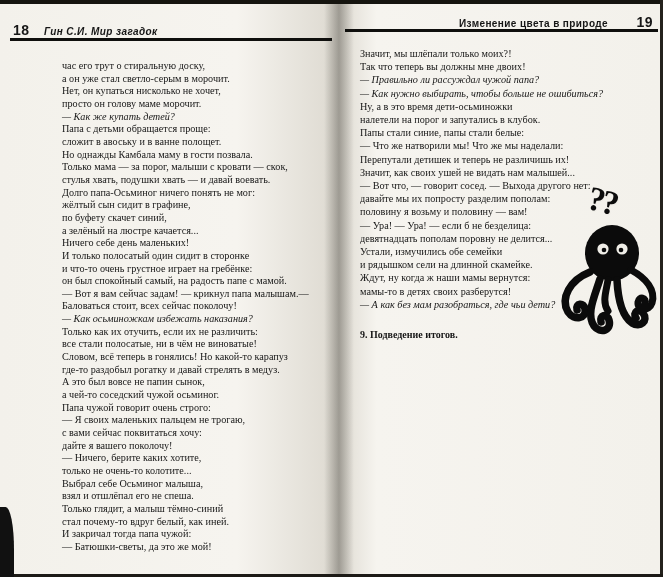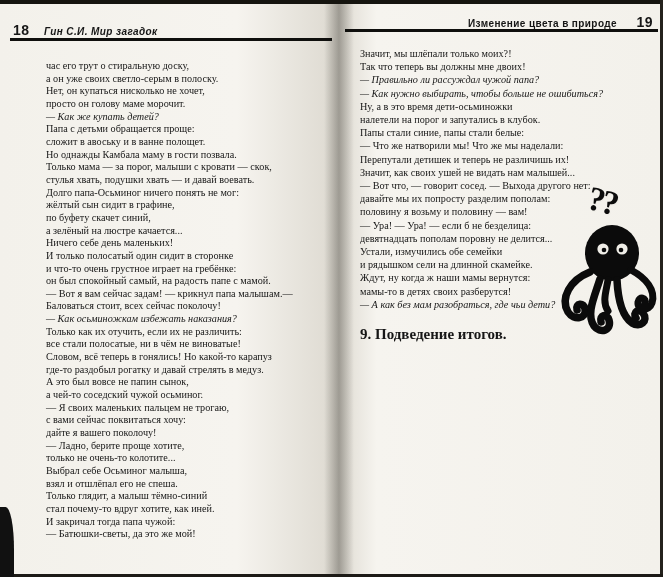--- a/index.html
+++ b/index.html
@@ -20,31 +20,31 @@
   .page.right { left:338px; width:322px; background:linear-gradient(90deg,#ddd9d0 0%,#f6f4ef 12%,#f3f1eb 100%); }
   .gutter { position:absolute; top:4px; left:324px; width:30px; height:570px;
             background:linear-gradient(90deg, rgba(0,0,0,0) 0%, rgba(40,38,32,0.35) 50%, rgba(0,0,0,0) 100%); }
   
   .runhead { position:absolute; font-family:"Liberation Sans", sans-serif; font-weight:bold; }
   .runhead-left  { top:21px; left:13px; }
   .runhead-right { top:13px; left:345px; width:308px; text-align:right; }
   .pagenum { font-size:14px; letter-spacing:0.5px; }
   .runtitle { font-size:10px; letter-spacing:0.4px; }
   .runtitle.it { font-style:italic; margin-left:10px; }
-  .runhead-right .pagenum { margin-left:15px; }
+  .runhead-right .pagenum { margin-left:24px; }
   .rule { position:absolute; height:3px; background:#0f0f0d; }
   .rule-left  { top:38px; left:10px;  width:322px; }
   .rule-right { top:29px; left:345px; width:313px; }
   
   .textcol { position:absolute; font-size:10.2px; }
-  .textcol-left  { top:60px; left:46px;  line-height:12.65px; }
+  .textcol-left  { top:60px; left:62px;  line-height:12.65px; }
   .textcol-right { top:47px; left:360px; line-height:13.2px; }
   .line { white-space:nowrap; }
   .line.em { font-style:italic; }
-  .section-heading { margin-top:17px; font-weight:bold; font-size:15px; white-space:nowrap; }
+  .section-heading { margin-top:17px; font-weight:bold; font-size:10px; white-space:nowrap; }
   
   .figure { position:absolute; left:556px; top:182px; width:106px; height:158px; }
   .qmarks {
     position:absolute; top:0; left:32px;
     font-family:"Liberation Serif", serif; font-weight:bold; font-size:34px;
     letter-spacing:-3px; transform:rotate(14deg); color:#0c0c0c;
     text-shadow:1px 1px 0 #efede7;
   }
   .octopus { position:absolute; top:38px; left:0; }
 </style>
@@ -64,21 +64,21 @@
   <div class="rule rule-left"></div>
 
   <div class="runhead runhead-right">
     <span class="runtitle">Изменение цвета в природе</span>
     <span class="pagenum">19</span>
   </div>
   <div class="rule rule-right"></div>
 
   <div class="textcol textcol-left">
       <div class="line">час его трут о стиральную доску,</div>
-      <div class="line">а он уже своих светло-серым в полоску.</div>
+      <div class="line">а он уже стал светло-серым в морочит.</div>
       <div class="line">Нет, он купаться нисколько не хочет,</div>
       <div class="line">просто он голову маме морочит.</div>
       <div class="line em">— Как же купать детей?</div>
       <div class="line">Папа с детьми обращается проще:</div>
       <div class="line">сложит в авоську и в ванне полощет.</div>
       <div class="line">Но однажды Камбала маму в гости позвала.</div>
       <div class="line">Только мама — за порог, малыши с кровати — скок,</div>
       <div class="line">стулья хвать, подушки хвать — и давай воевать.</div>
       <div class="line">Долго папа-Осьминог ничего понять не мог:</div>
       <div class="line">жёлтый сын сидит в графине,</div>
@@ -90,29 +90,30 @@
       <div class="line">он был спокойный самый, на радость папе с мамой.</div>
       <div class="line">— Вот я вам сейчас задам! — крикнул папа малышам.—</div>
       <div class="line">Баловаться стоит, всех сейчас поколочу!</div>
       <div class="line em">— Как осьминожкам избежать наказания?</div>
       <div class="line">Только как их отучить, если их не различить:</div>
       <div class="line">все стали полосатые, ни в чём не виноватые!</div>
       <div class="line">Словом, всё теперь в гонялись! Но какой-то карапуз</div>
       <div class="line">где-то раздобыл рогатку и давай стрелять в медуз.</div>
       <div class="line">А это был вовсе не папин сынок,</div>
       <div class="line">а чей-то соседский чужой осьминог.</div>
+      <div class="line">Папа чужой говорит очень строго:</div>
       <div class="line">— Я своих маленьких пальцем не трогаю,</div>
       <div class="line">с вами сейчас поквитаться хочу:</div>
       <div class="line">дайте я вашего поколочу!</div>
-      <div class="line">— Ладно, берите проще хотите,</div>
+      <div class="line">— Ничего, берите каких хотите,</div>
       <div class="line">только не очень-то колотите...</div>
       <div class="line">Выбрал себе Осьминог малыша,</div>
       <div class="line">взял и отшлёпал его не спеша.</div>
       <div class="line">Только глядит, а малыш тёмно-синий</div>
-      <div class="line">стал почему-то вдруг хотите, как иней.</div>
+      <div class="line">стал почему-то вдруг белый, как иней.</div>
       <div class="line">И закричал тогда папа чужой:</div>
       <div class="line">— Батюшки-светы, да это же мой!</div>
     </div>
 
   <div class="textcol textcol-right">
     <div>
         <div class="line">Значит, мы шлёпали только моих?!</div>
         <div class="line">Так что теперь вы должны мне двоих!</div>
         <div class="line em">— Правильно ли рассуждал чужой папа?</div>
         <div class="line em">— Как нужно выбирать, чтобы больше не ошибиться?</div>

